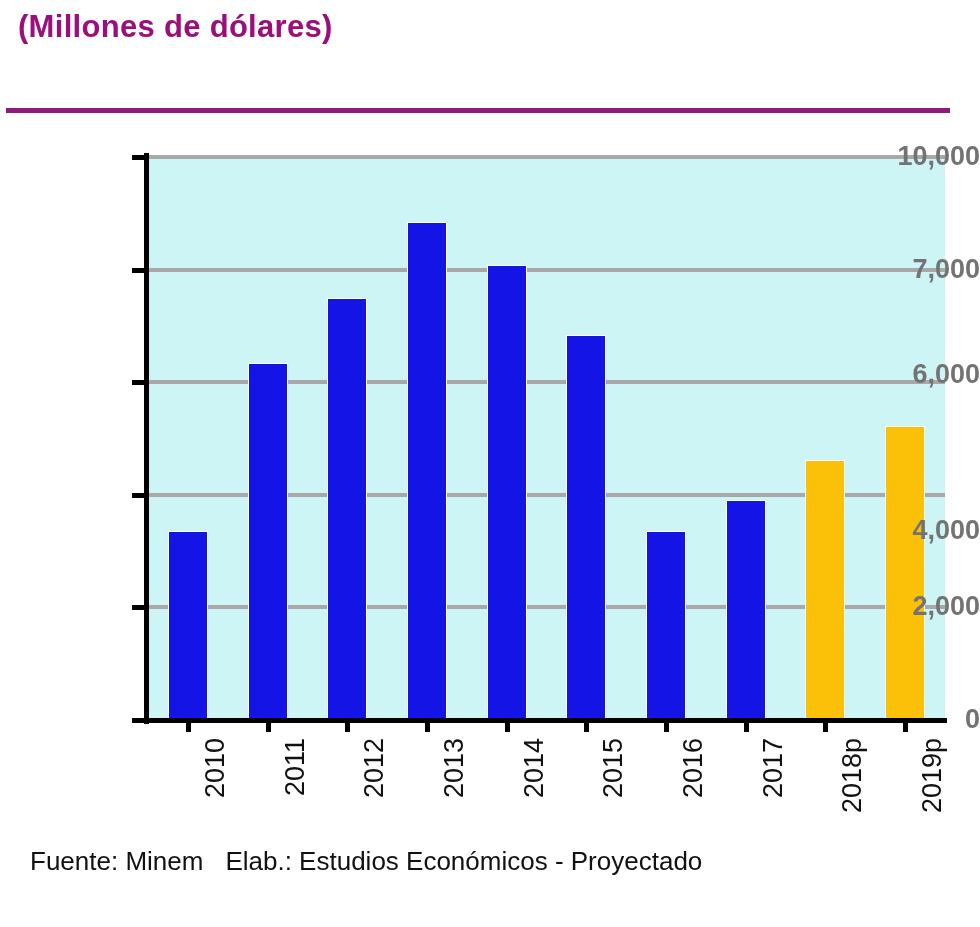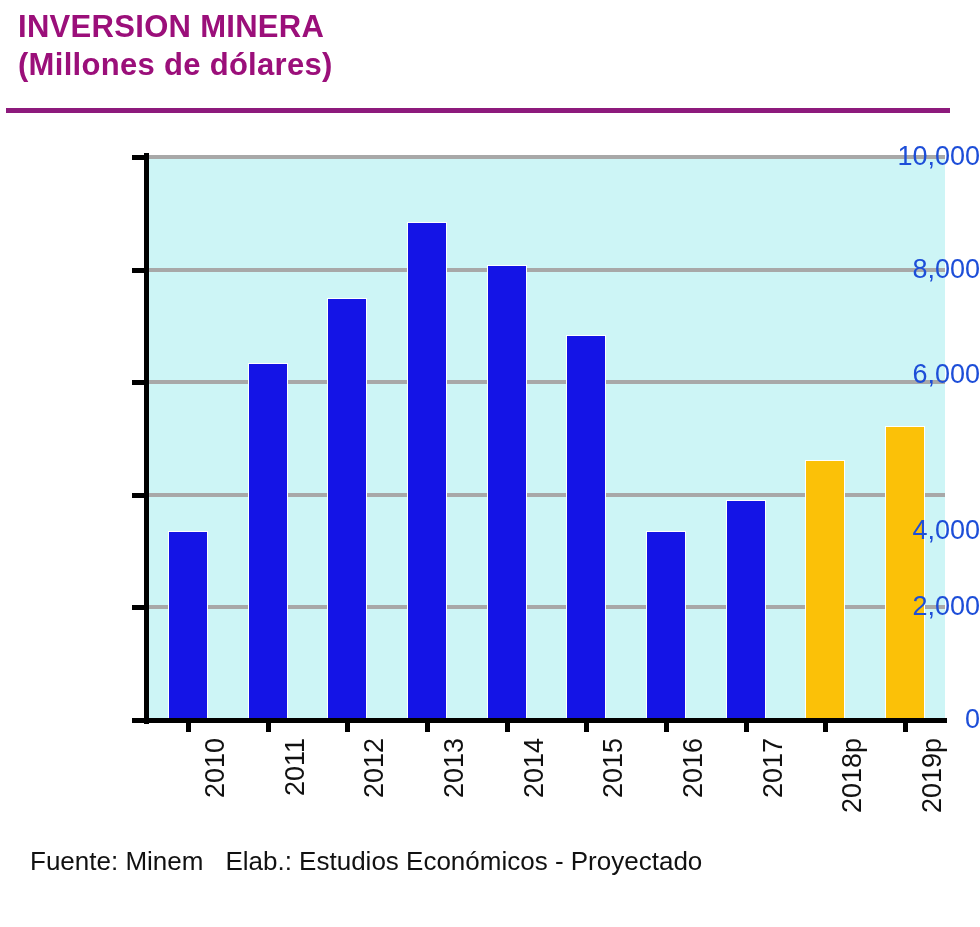--- a/index.html
+++ b/index.html
@@ -93,22 +93,23 @@
     width: 14px;
     height: 5px;
     background: #000000;
   }
   .ytick-label {
     position: absolute;
     right: 0;
     width: 126px;
     text-align: right;
     font-size: 27px;
-    color: #1d4ed8;
+    color: #737373;
     line-height: 27px;
+    font-weight: bold;
   }
 
   .xtick {
     position: absolute;
     top: 599px;
     width: 5px;
     height: 13px;
     background: #000000;
   }
 
@@ -146,21 +147,20 @@
     color: #111111;
     white-space: nowrap;
   }
   .sp { display: inline-block; width: 22px; }
 </style>
 </head>
 <body>
 
 <div id="header">
   <div id="title-block">
-    <div class="title-line">INVERSION MINERA</div>
     <div class="title-line">(Millones de dólares)</div>
   </div>
   <div id="title-rule"></div>
 </div>
 
 <div id="chart">
   <div id="plot">
       <div class="gridline" style="top: 448.4px;"></div>
       <div class="gridline" style="top: 335.8px;"></div>
       <div class="gridline" style="top: 223.2px;"></div>
@@ -181,21 +181,21 @@
   <div id="x-axis"></div>
 <div class="ytick" style="top: 598px;"></div>
     <div class="ytick-label" style="top: 586px;">0</div>
     <div class="ytick" style="top: 485.4px;"></div>
     <div class="ytick-label" style="top: 473.4px;">2,000</div>
     <div class="ytick" style="top: 372.8px;"></div>
     <div class="ytick-label" style="top: 360.8px; margin-top: 36px;">4,000</div>
     <div class="ytick" style="top: 260.2px;"></div>
     <div class="ytick-label" style="top: 241px;">6,000</div>
     <div class="ytick" style="top: 147.6px;"></div>
-    <div class="ytick-label" style="top: 135.6px;">8,000</div>
+    <div class="ytick-label" style="top: 135.6px;">7,000</div>
     <div class="ytick" style="top: 35px;"></div>
     <div class="ytick-label" style="top: 23px;">10,000</div>
     <div class="xtick" style="left: 185.85px;"></div>
     <div class="xlabel" style="left: 199.85px;">2010</div>
     <div class="xtick" style="left: 265.55px;"></div>
     <div class="xlabel" style="left: 279.55px;">2011</div>
     <div class="xtick" style="left: 345.25px;"></div>
     <div class="xlabel" style="left: 359.25px;">2012</div>
     <div class="xtick" style="left: 424.95px;"></div>
     <div class="xlabel" style="left: 438.95px;">2013</div>

